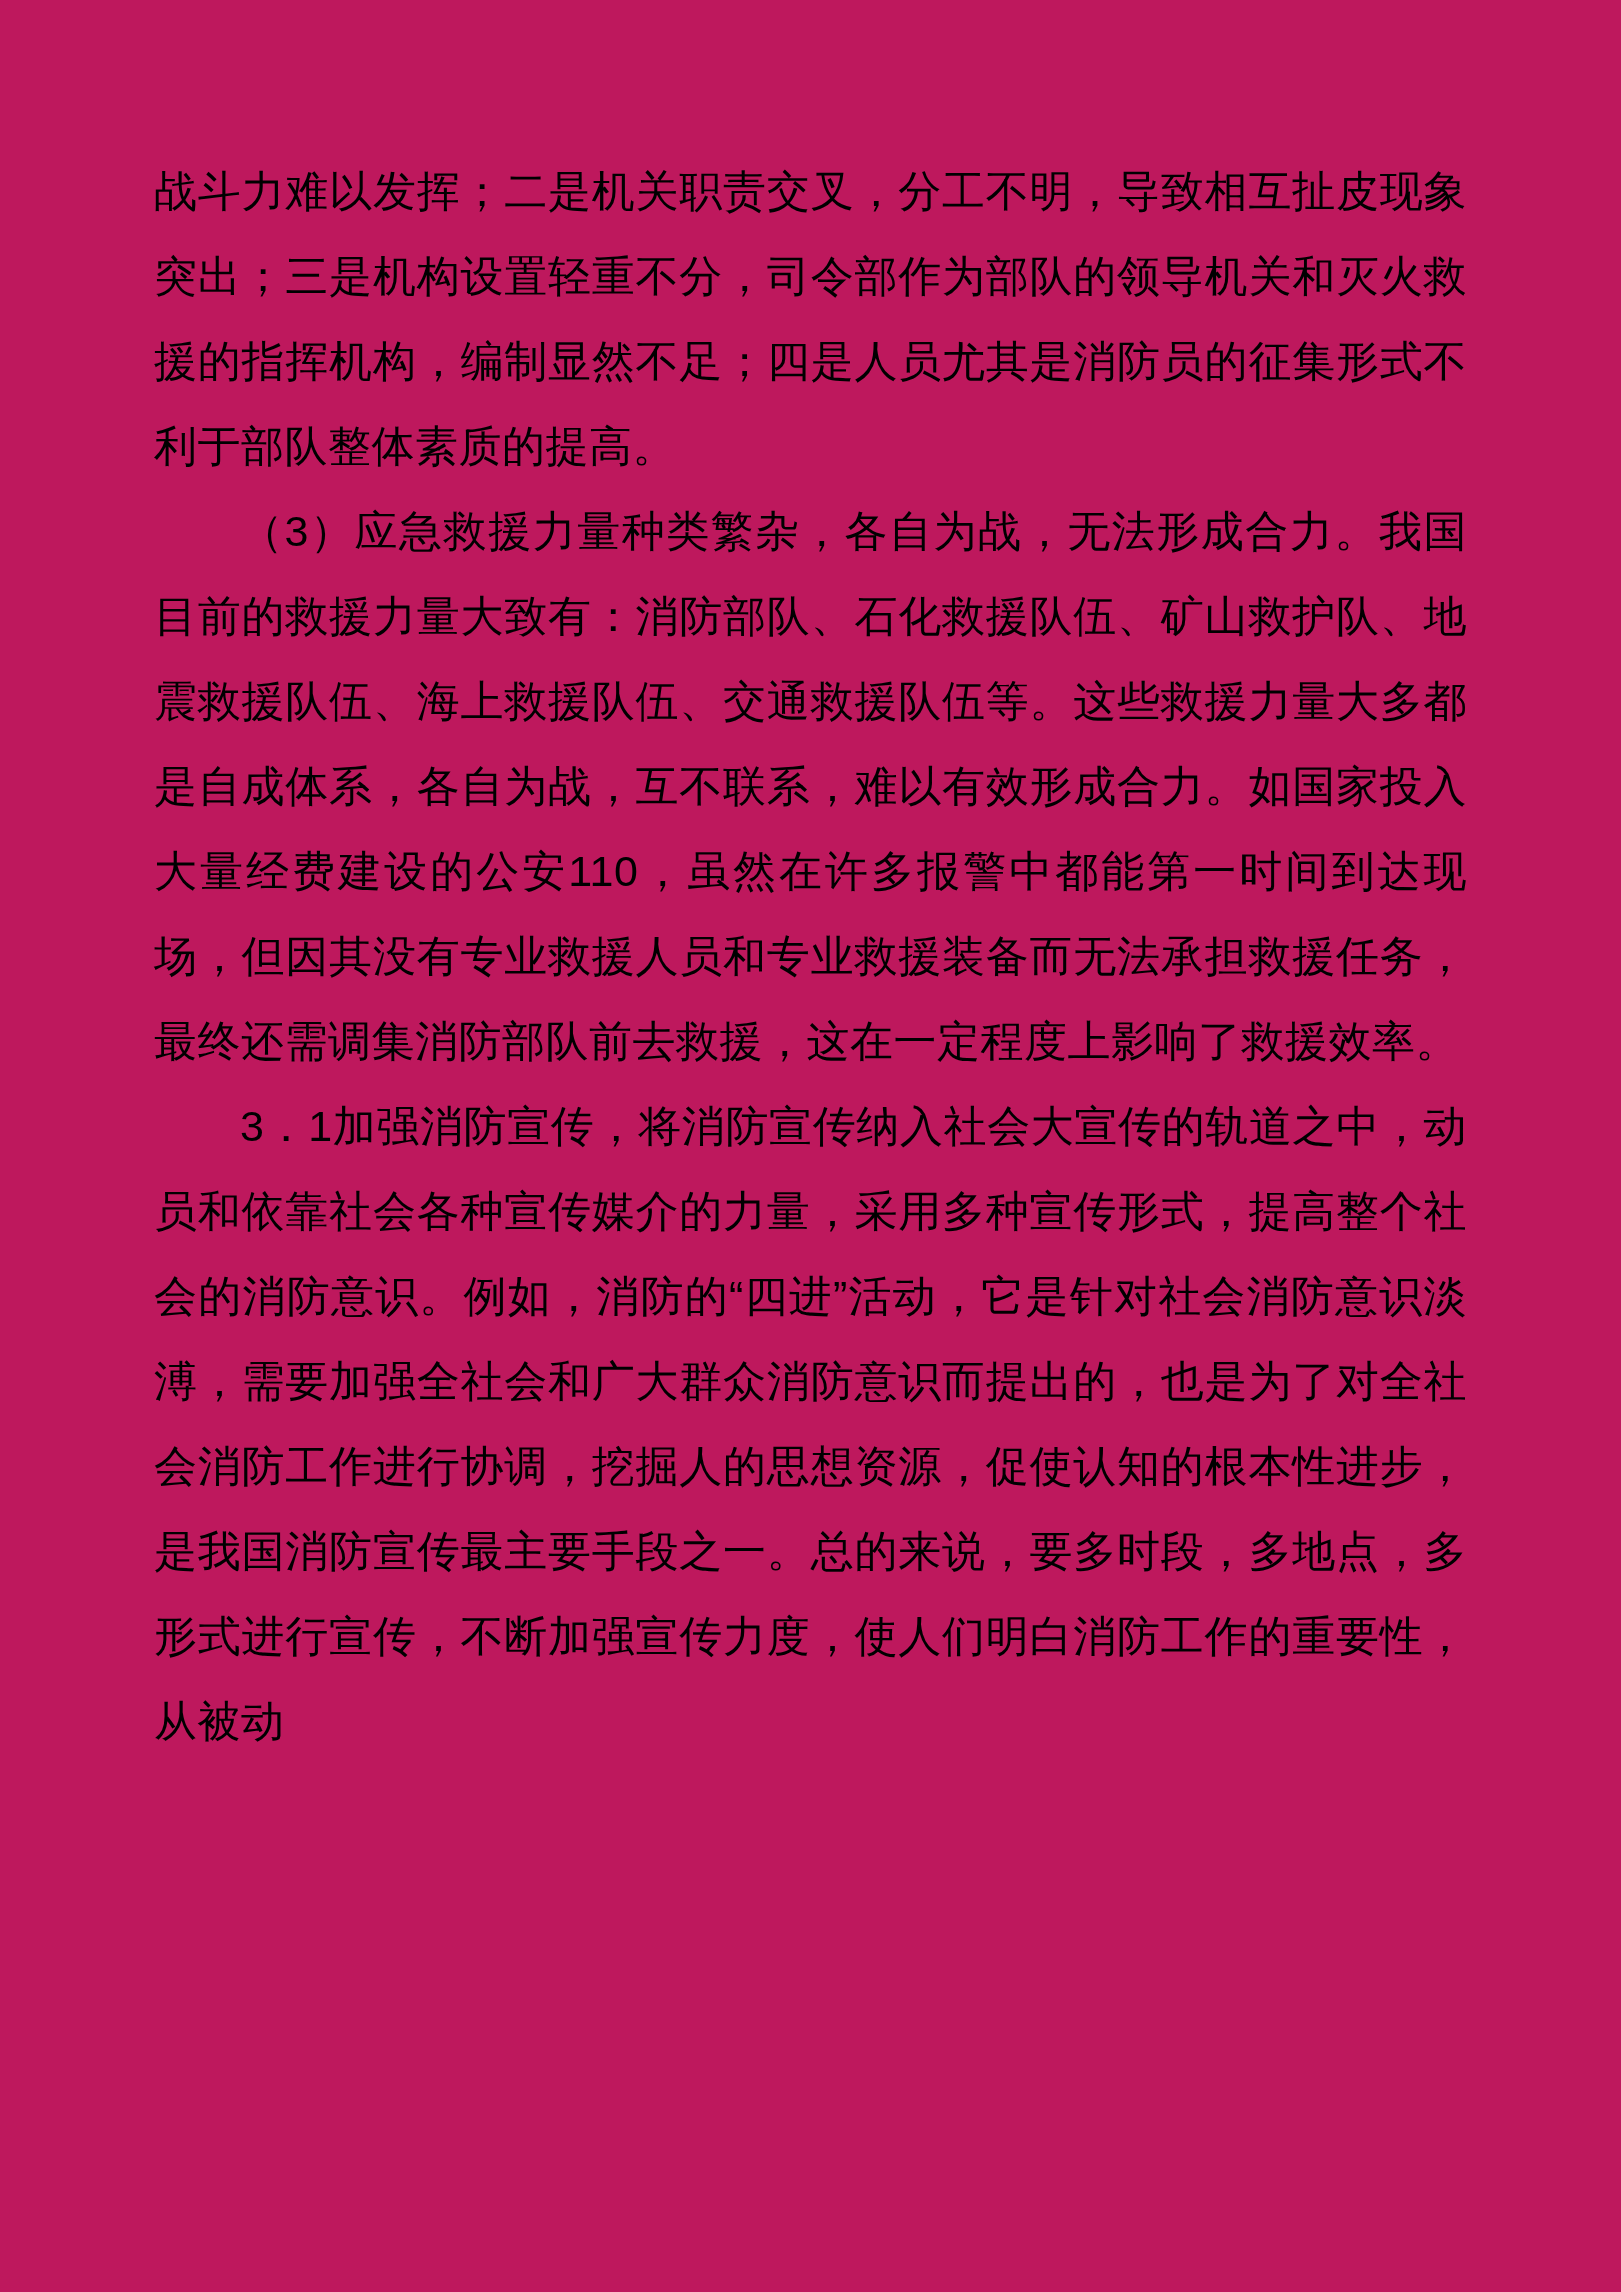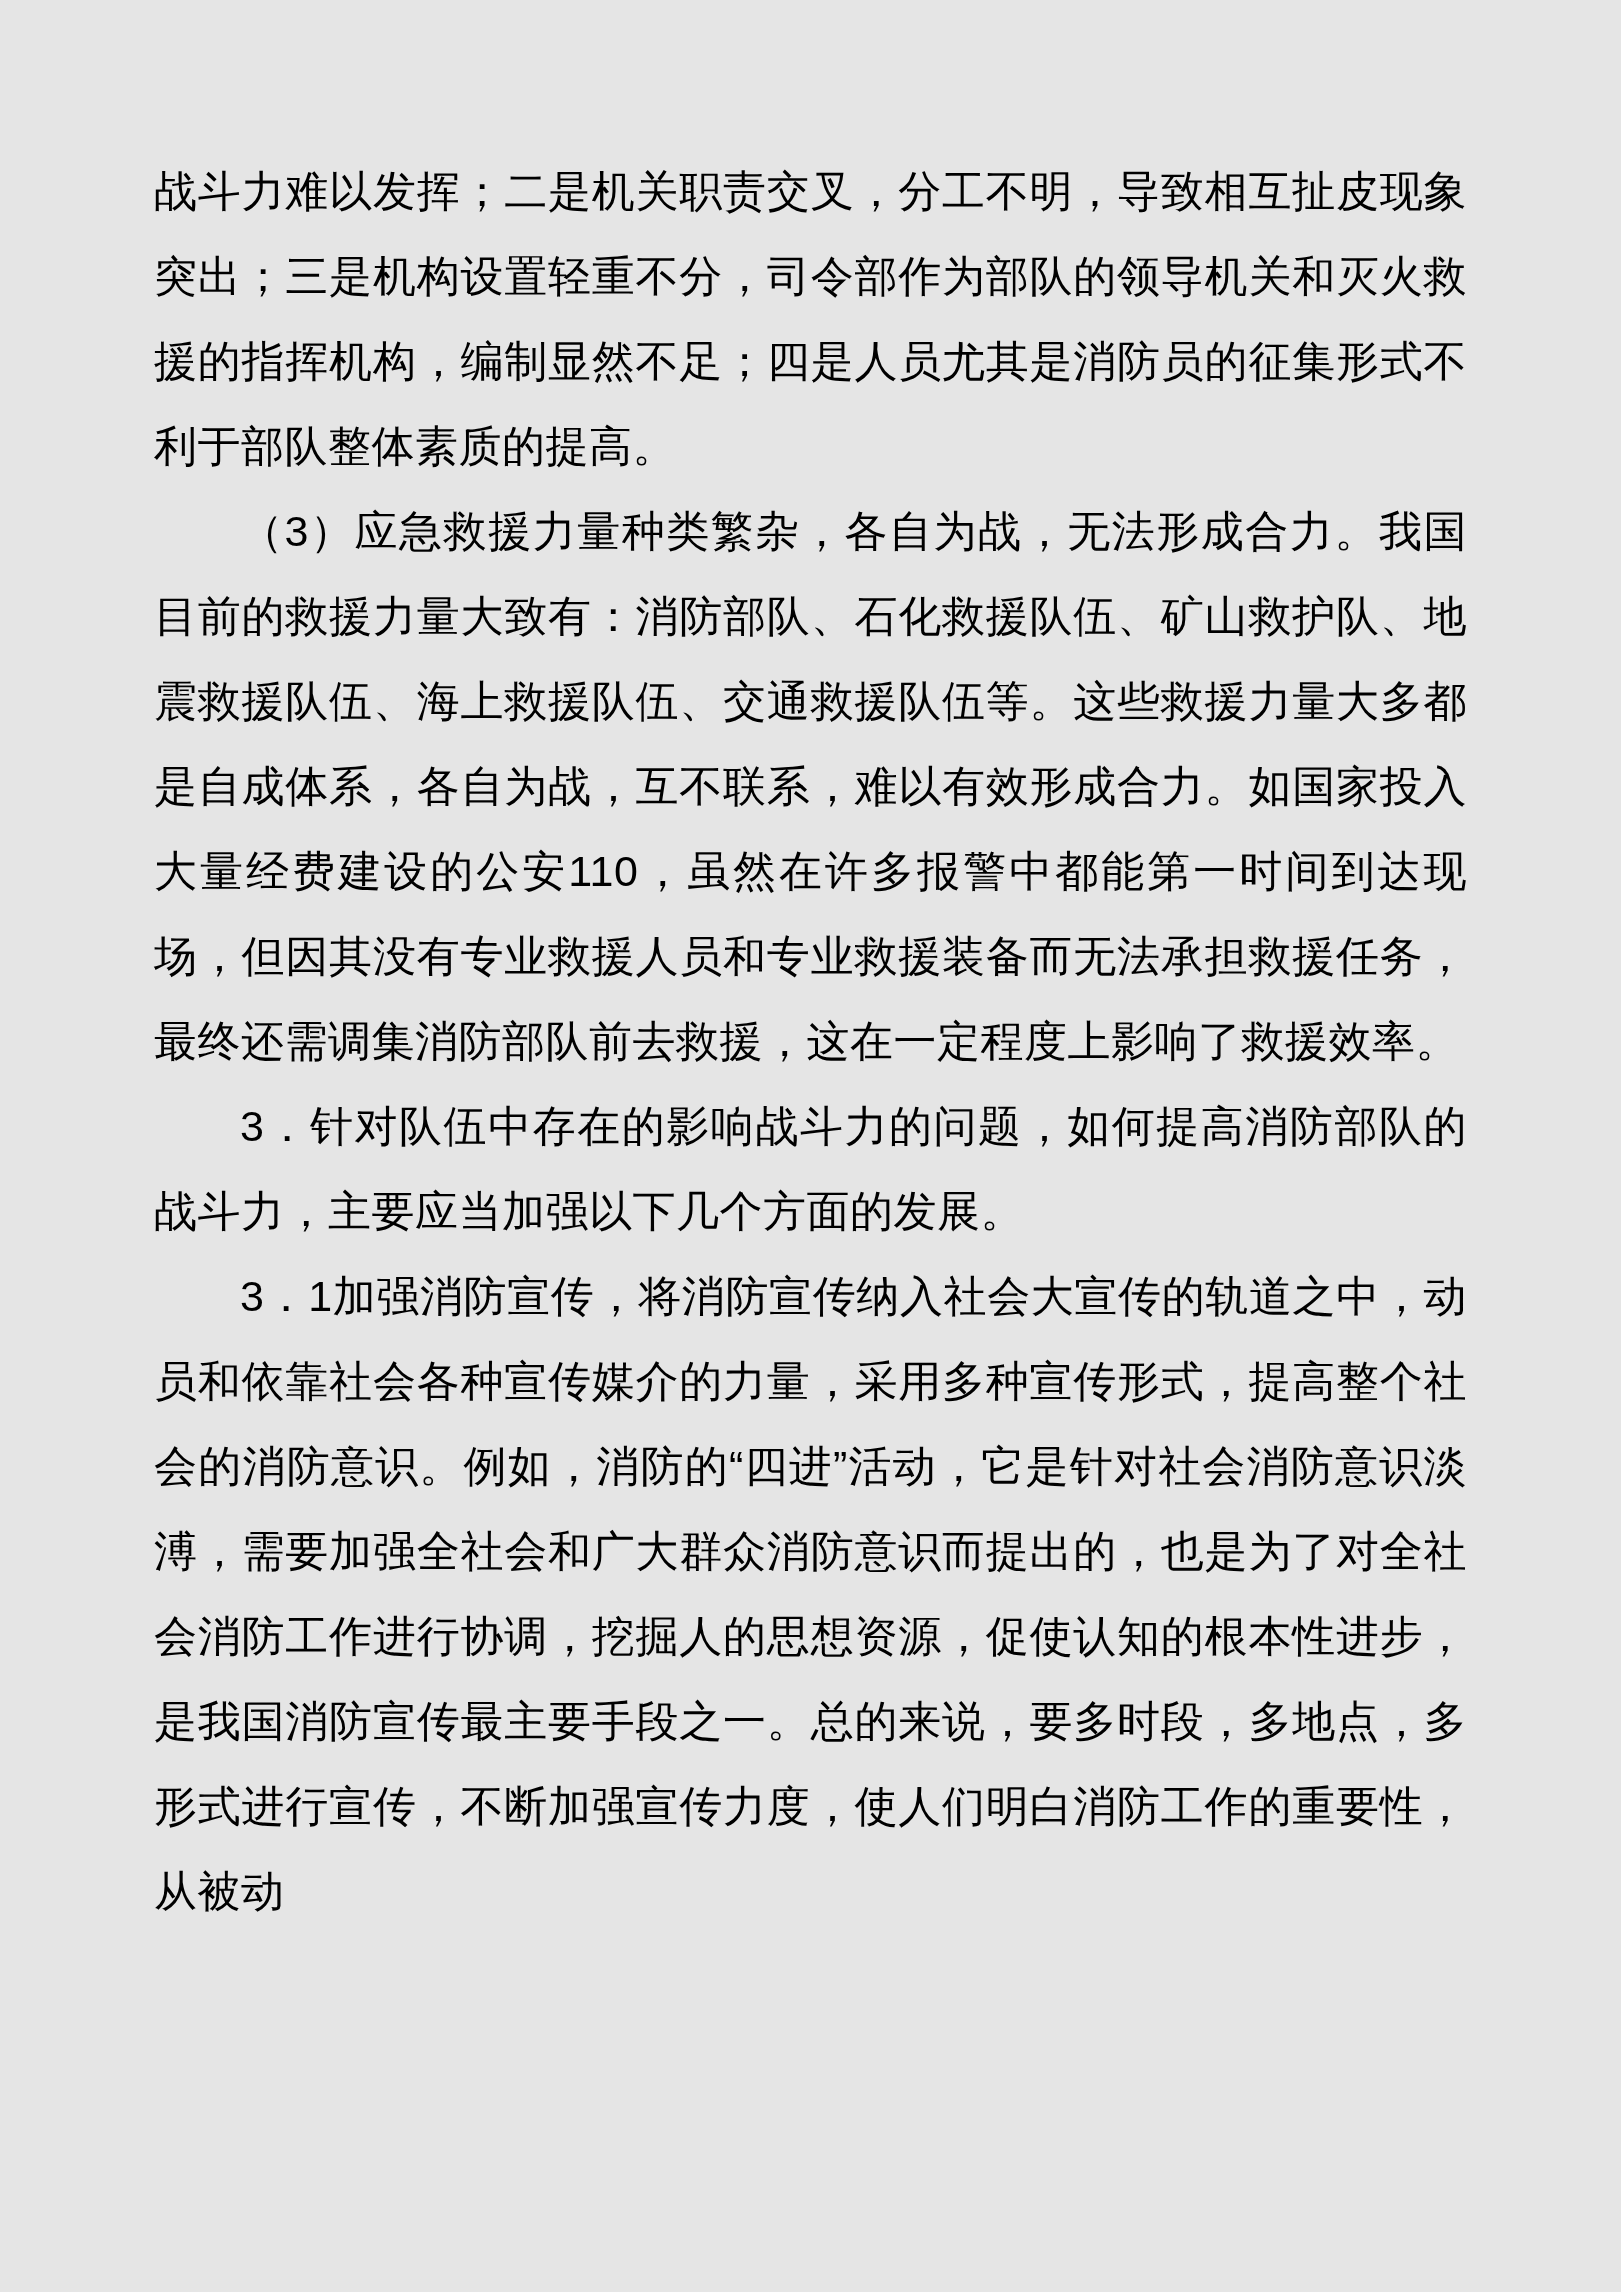--- a/index.html
+++ b/index.html
@@ -32,21 +32,20 @@
     word-break: break-all;
     overflow-wrap: break-word;
   }
   .para.indent {
     text-indent: 2em;
   }
 </style>
 </head>
 <body>
 
-<div class="page" style="background: #e5e5e5; color: rgb(0, 0, 0);">
+<div class="page" style="background: #be185d; color: rgb(0, 0, 0);">
   <div class="text-block">
       <p class="para">战斗力难以发挥；二是机关职责交叉，分工不明，导致相互扯皮现象突出；三是机构设置轻重不分，司令部作为部队的领导机关和灭火救援的指挥机构，编制显然不足；四是人员尤其是消防员的征集形式不利于部队整体素质的提高。</p>
       <p class="para indent">（3）应急救援力量种类繁杂，各自为战，无法形成合力。我国目前的救援力量大致有：消防部队、石化救援队伍、矿山救护队、地震救援队伍、海上救援队伍、交通救援队伍等。这些救援力量大多都是自成体系，各自为战，互不联系，难以有效形成合力。如国家投入大量经费建设的公安110，虽然在许多报警中都能第一时间到达现场，但因其没有专业救援人员和专业救援装备而无法承担救援任务，最终还需调集消防部队前去救援，这在一定程度上影响了救援效率。</p>
-      <p class="para indent">3．针对队伍中存在的影响战斗力的问题，如何提高消防部队的战斗力，主要应当加强以下几个方面的发展。</p>
       <p class="para indent">3．1加强消防宣传，将消防宣传纳入社会大宣传的轨道之中，动员和依靠社会各种宣传媒介的力量，采用多种宣传形式，提高整个社会的消防意识。例如，消防的“四进”活动，它是针对社会消防意识淡溥，需要加强全社会和广大群众消防意识而提出的，也是为了对全社会消防工作进行协调，挖掘人的思想资源，促使认知的根本性进步，是我国消防宣传最主要手段之一。总的来说，要多时段，多地点，多形式进行宣传，不断加强宣传力度，使人们明白消防工作的重要性，从被动</p>
     </div>
 </div>
 
 
 </body></html>

